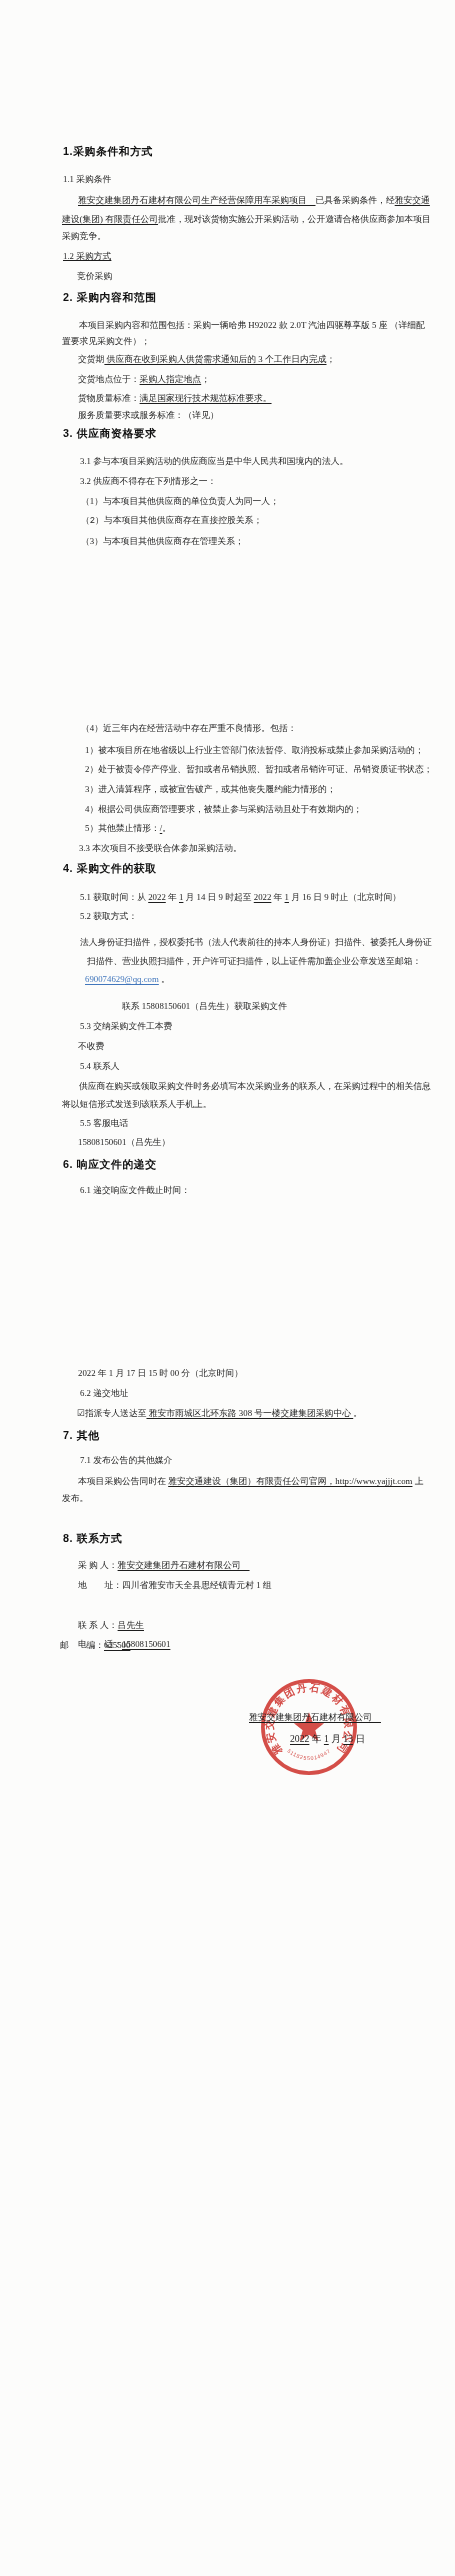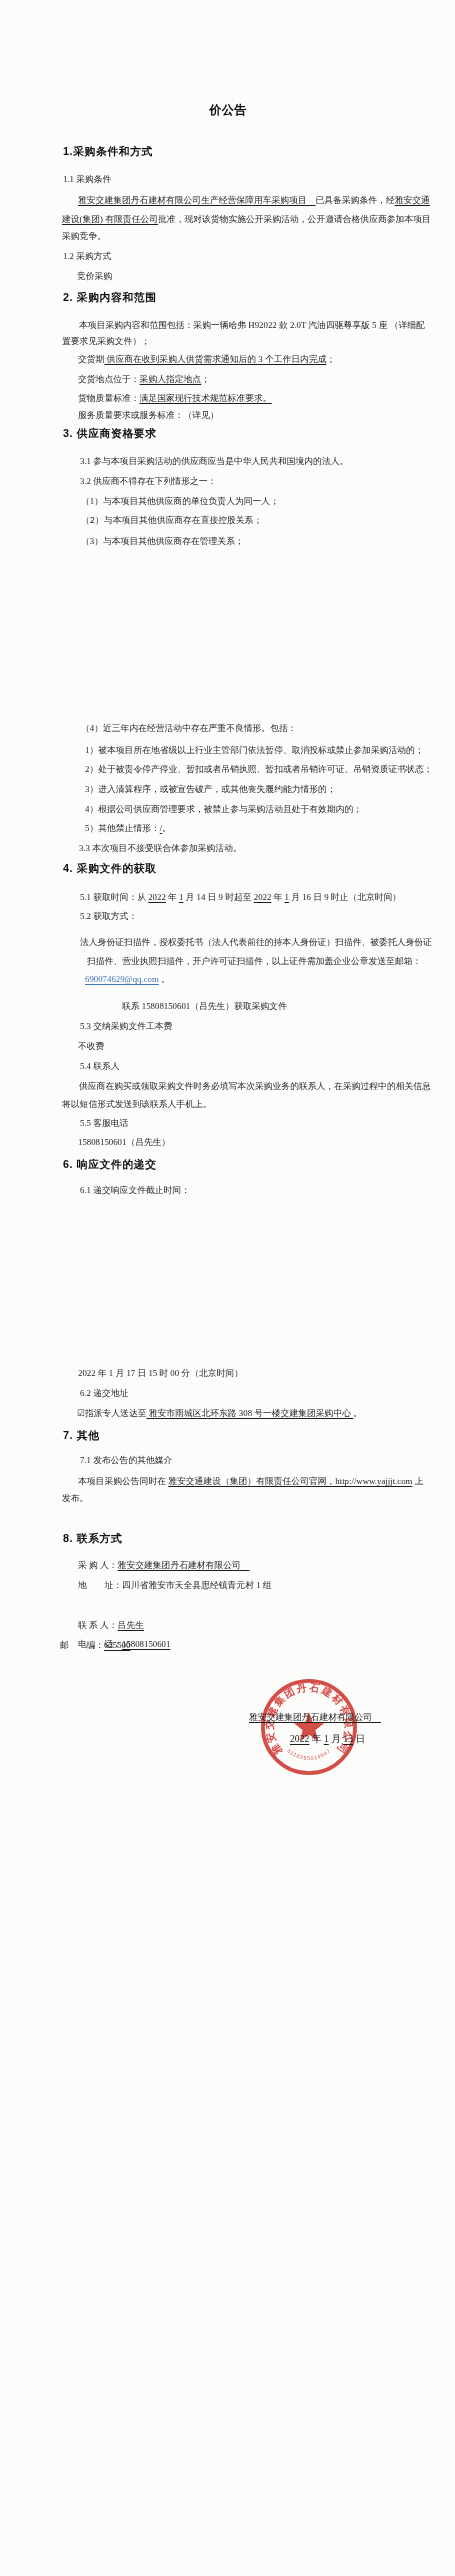--- a/index.html
+++ b/index.html
@@ -66,27 +66,26 @@
       <path id="arcBottom" d="M 41.7,121.2 A 62 62 0 0 0 158.3,121.2" fill="none"></path>
       <text font-family="Liberation Serif, DejaVu Serif, serif" font-weight="700" font-size="19" letter-spacing="3.5" fill="#cd2d27">
         <textPath href="#arcTop" startOffset="50%" text-anchor="middle">雅安交建集团丹石建材有限公司</textPath>
       </text>
       <text font-family="Liberation Sans, DejaVu Sans, sans-serif" font-size="10" letter-spacing="1.5" fill="#cd2d27">
         <textPath href="#arcBottom" startOffset="50%" text-anchor="middle">5118255014947</textPath>
       </text>
     </g>
   </svg>
 
-    <div class="line t" style="top: 103px;"><span>价公告</span></div>
     <div class="line h" style="top: 145px; left: 63px;"><span>1.采购条件和方式</span></div>
     <div class="line" style="top: 174px; left: 63px;"><span>1.1 采购条件</span></div>
     <div class="line" style="top: 195px; left: 78px;"><span class="u">雅安交建集团丹石建材有限公司生产经营保障用车采购项目　</span><span>已具备采购条件，经</span><span class="u">雅安交通</span></div>
     <div class="line" style="top: 214px; left: 62px;"><span class="u">建设(集团) 有限责任公司</span><span>批准，现对该货物实施公开采购活动，公开邀请合格供应商参加本项目</span></div>
     <div class="line" style="top: 231px; left: 62px;"><span>采购竞争。</span></div>
-    <div class="line" style="top: 251px; left: 63px;"><span>1.2 采购方式</span></div>
+    <div class="line" style="top: 251px; left: 63px; text-decoration: underline;"><span>1.2 采购方式</span></div>
     <div class="line" style="top: 271px; left: 77px;"><span>竞价采购</span></div>
     <div class="line h" style="top: 291px; left: 63px;"><span>2. 采购内容和范围</span></div>
     <div class="line" style="top: 320px; left: 79px;"><span>本项目采购内容和范围包括：采购一辆哈弗 H92022 款 2.0T 汽油四驱尊享版 5 座 （详细配</span></div>
     <div class="line" style="top: 336px; left: 62px;"><span>置要求见采购文件）；</span></div>
     <div class="line" style="top: 354px; left: 78px;"><span>交货期</span><span class="u"> 供应商在收到采购人供货需求通知后的 3 个工作日内完成</span><span>；</span></div>
     <div class="line" style="top: 374px; left: 78px;"><span>交货地点位于：</span><span class="u">采购人指定地点</span><span>；</span></div>
     <div class="line" style="top: 393px; left: 78px;"><span>货物质量标准：</span><span class="u">满足国家现行技术规范标准要求。</span></div>
     <div class="line" style="top: 410px; left: 78px;"><span>服务质量要求或服务标准：（详见）</span></div>
     <div class="line h" style="top: 427px; left: 63px;"><span>3.  供应商资格要求</span></div>
     <div class="line" style="top: 456px; left: 80px;"><span>3.1 参与本项目采购活动的供应商应当是中华人民共和国境内的法人。</span></div>

